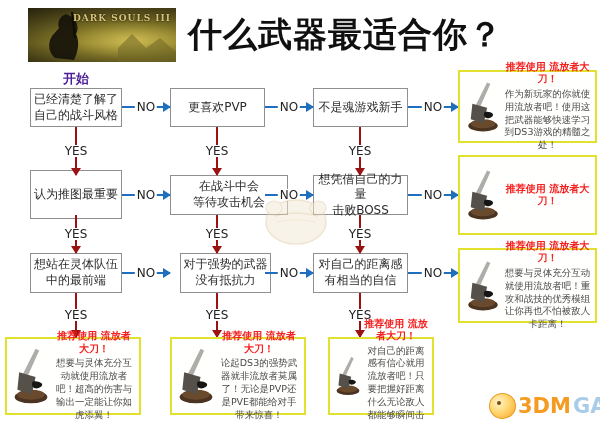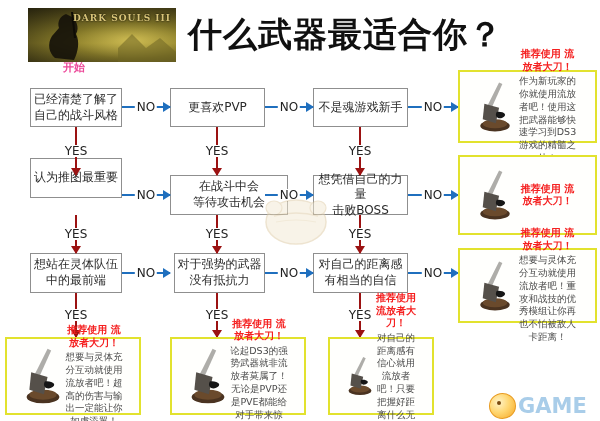--- a/index.html
+++ b/index.html
@@ -22,22 +22,22 @@
     text-shadow:0 0 2px #000;
   }
   .banner svg{position:absolute;left:0;top:0;}
   
   .main-title{
     position:absolute;left:188px;top:12px;width:280px;
     font-size:34px;font-weight:bold;color:#101010;letter-spacing:1px;
     white-space:nowrap;
   }
   .start-label{
-    position:absolute;left:63px;top:60px;
-    font-size:11px;font-weight:bold;color:#ec4899;
+    position:absolute;left:63px;top:70px;
+    font-size:13px;font-weight:bold;color:#4c1d95;
   }
   
   .qbox{
     position:absolute;background:#fff;border:1px solid #8f8f8f;
     display:flex;align-items:center;justify-content:center;text-align:center;
     box-sizing:border-box;padding:2px;
     font-size:12px;color:#2b2b2b;line-height:1.3;
   }
   .qbox span{white-space:pre-line;}
   
@@ -55,21 +55,21 @@
   }
   .arrow-label{
     position:absolute;left:50%;top:50%;transform:translate(-50%,-50%);
     background:#fff;padding:0 2px;
     font-size:12px;font-weight:normal;color:#222;line-height:1;
   }
   
   .rec{
     position:absolute;background:#fffffd;border:2px solid #e2e22e;
     box-sizing:border-box;display:flex;align-items:center;
-    padding:3px 16px;gap:2px;
+    padding:3px 4px;gap:2px;
   }
   .rec-weapon{flex:0 0 38px;display:flex;align-items:center;justify-content:center;}
   .rec-text{flex:1;text-align:center;}
   .rec-title{font-size:10px;font-weight:bold;color:#f52020;line-height:1.25;}
   .rec-body{font-size:9.5px;color:#4a4a4a;line-height:1.35;margin-top:2px;}
   
   .watermark{position:absolute;left:260px;top:190px;opacity:.5;}
   
   .logo{
     position:absolute;left:489px;top:393px;display:flex;align-items:center;gap:2px;
@@ -105,37 +105,37 @@
     <span>已经清楚了解了
 自己的战斗风格</span>
   </div>
 <div class="qbox" style="left:170px;top:88px;width:95px;height:39px">
     <span>更喜欢PVP</span>
   </div>
 <div class="qbox" style="left:313px;top:88px;width:95px;height:39px">
     <span>不是魂游戏新手</span>
   </div>
 
-<div class="qbox" style="left:30px;top:158px;width:92px;height:40px">
+<div class="qbox" style="left:30px;top:170px;width:92px;height:49px">
     <span>认为推图最重要</span>
   </div>
 <div class="qbox" style="left:170px;top:175px;width:118px;height:40px">
     <span>在战斗中会
 等待攻击机会</span>
   </div>
 <div class="qbox" style="left:313px;top:175px;width:95px;height:40px">
     <span>想凭借自己的力量
 击败BOSS</span>
   </div>
 
 <div class="qbox" style="left:30px;top:253px;width:92px;height:40px">
     <span>想站在灵体队伍
 中的最前端</span>
   </div>
-<div class="qbox" style="left:174px;top:253px;width:91px;height:40px">
+<div class="qbox" style="left:180px;top:253px;width:91px;height:40px">
     <span>对于强势的武器
 没有抵抗力</span>
   </div>
 <div class="qbox" style="left:313px;top:253px;width:95px;height:40px">
     <span>对自己的距离感
 有相当的自信</span>
   </div>
 
 <div class="h-arrow" style="left:122px;top:106px;width:48px">
     <span class="arrow-label">NO</span>
@@ -297,14 +297,15 @@
     <ellipse cx="36" cy="32" rx="30" ry="22" fill="#f3e9d2" stroke="#ddc9a2" stroke-width="1.5"></ellipse>
     <ellipse cx="14" cy="18" rx="8" ry="7" fill="#f3e9d2" stroke="#ddc9a2" stroke-width="1.2"></ellipse>
     <ellipse cx="58" cy="18" rx="8" ry="7" fill="#f3e9d2" stroke="#ddc9a2" stroke-width="1.2"></ellipse>
     <path d="M14,26 Q36,20 58,26" stroke="#ddc9a2" stroke-width="1.5" fill="none"></path>
     <path d="M16,32 Q36,28 56,32" stroke="#e6d6b4" stroke-width="1.2" fill="none"></path>
   </svg>
 </div>
 
 <div class="logo">
   <div class="logo-mascot"></div>
+  <span class="logo-3dm">3DM</span>
     <span class="logo-game">GAME</span>
 </div>
 
 </body></html>

